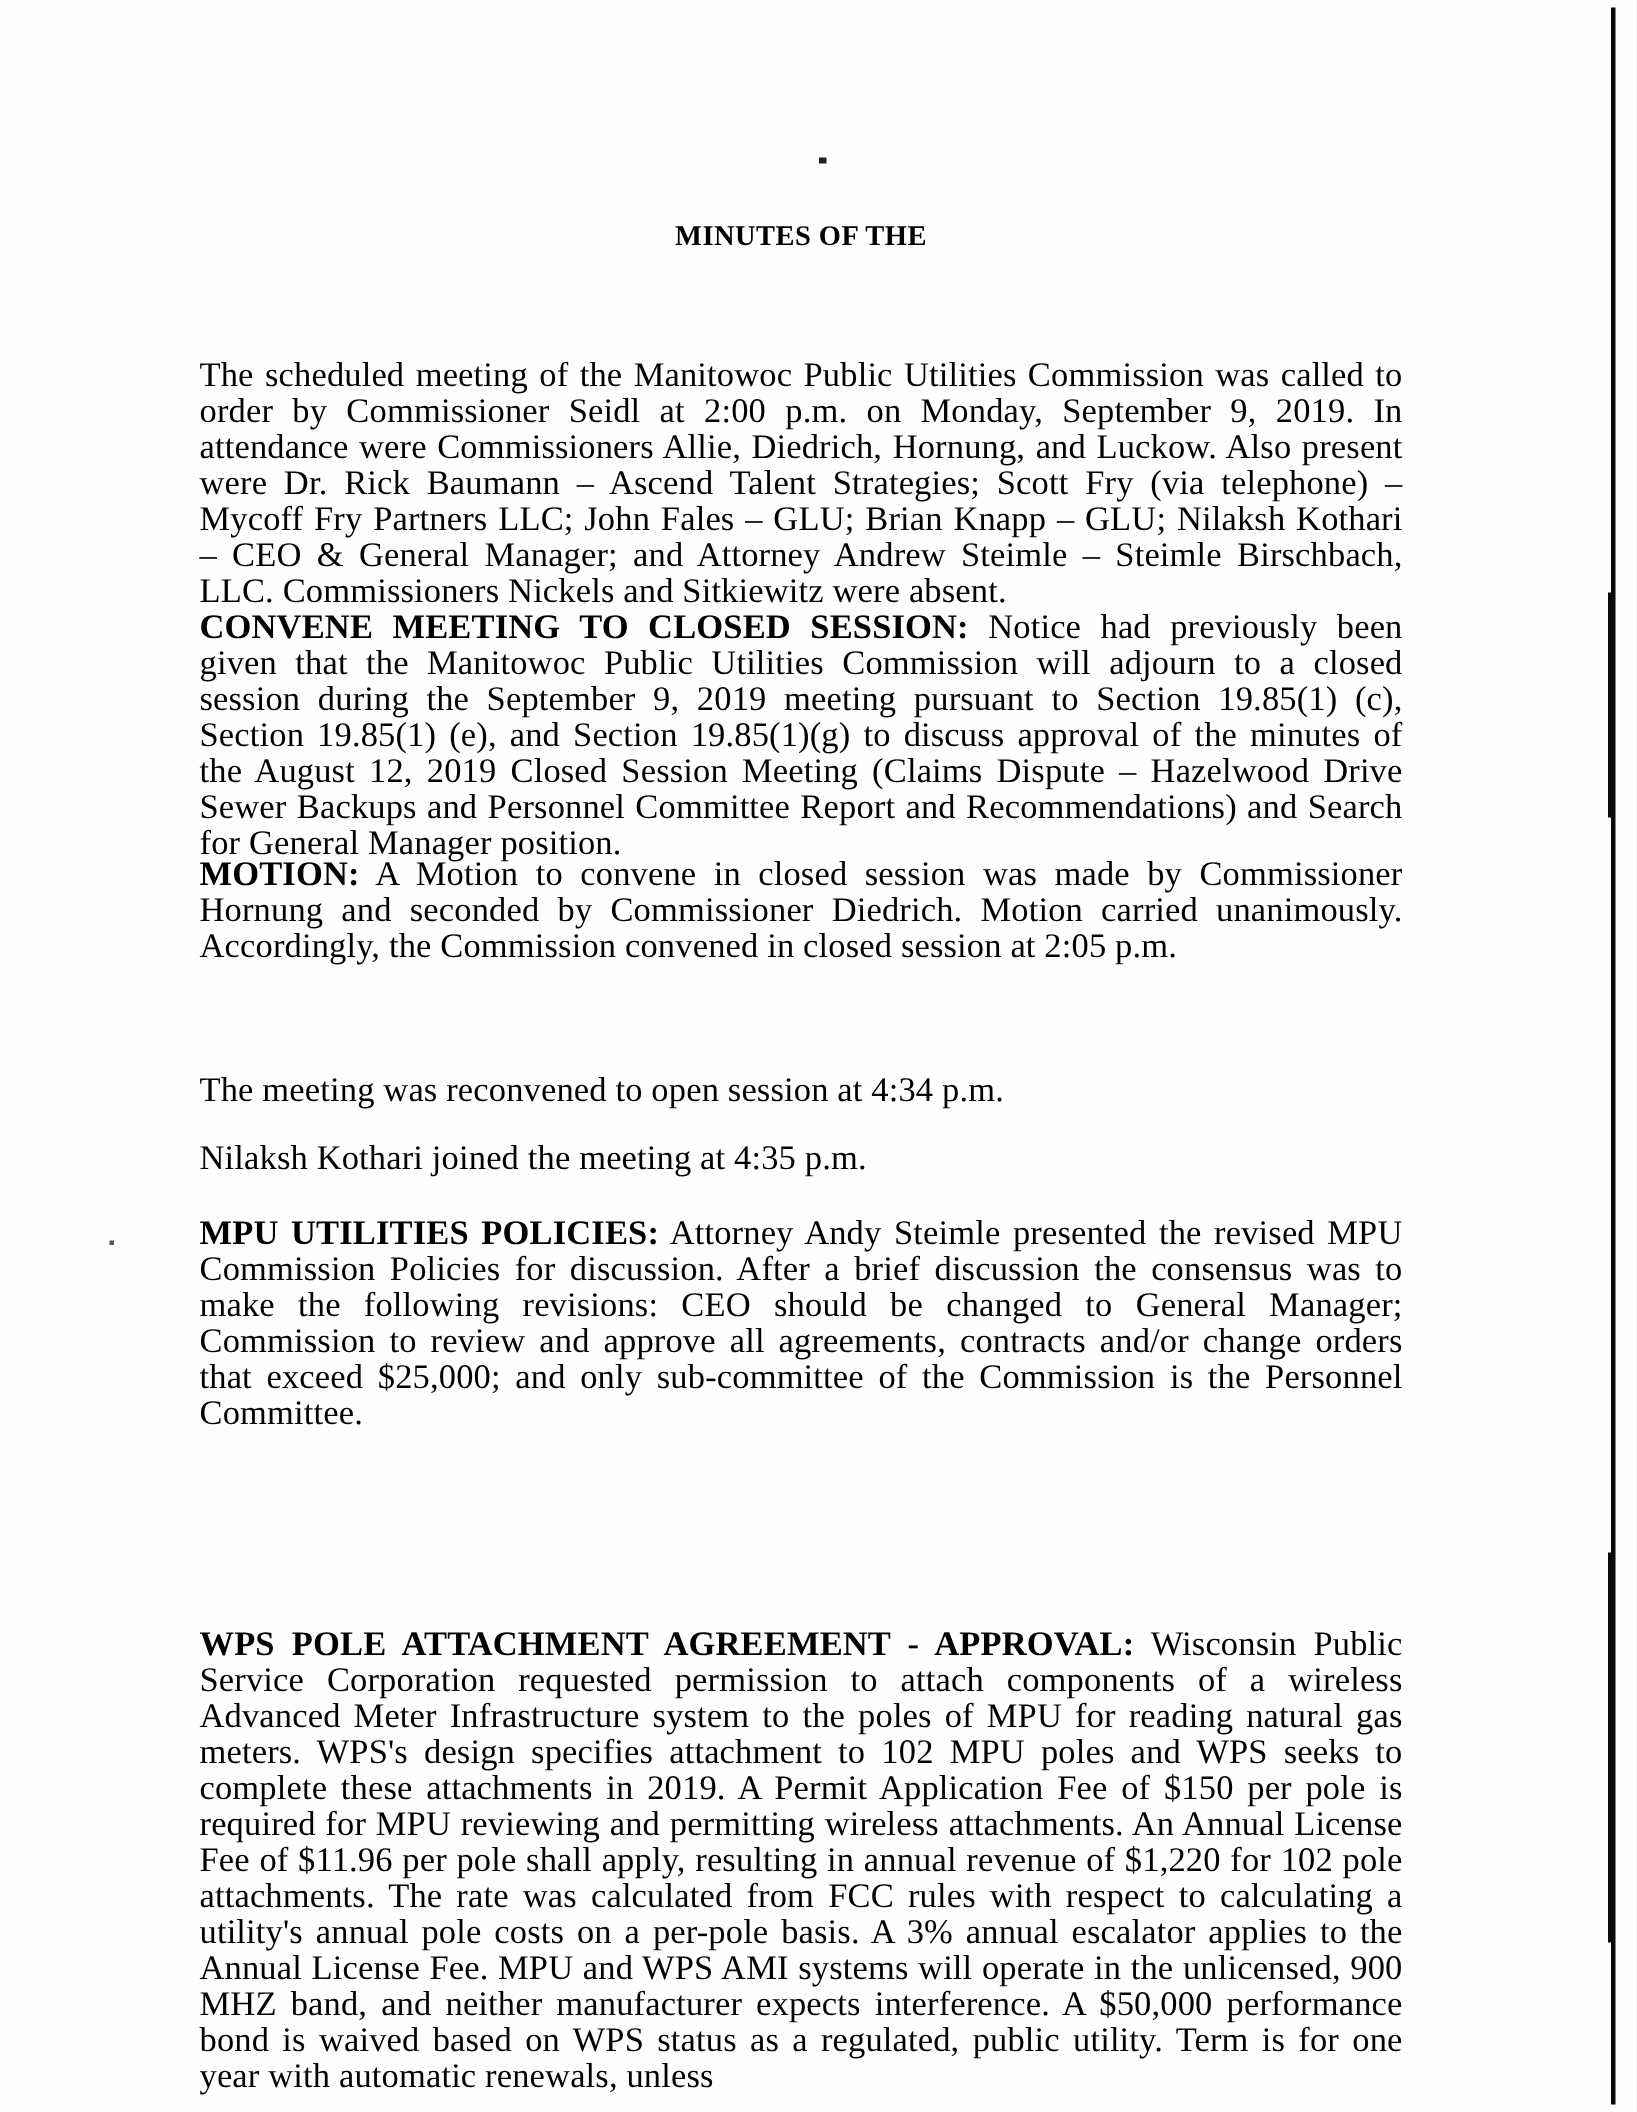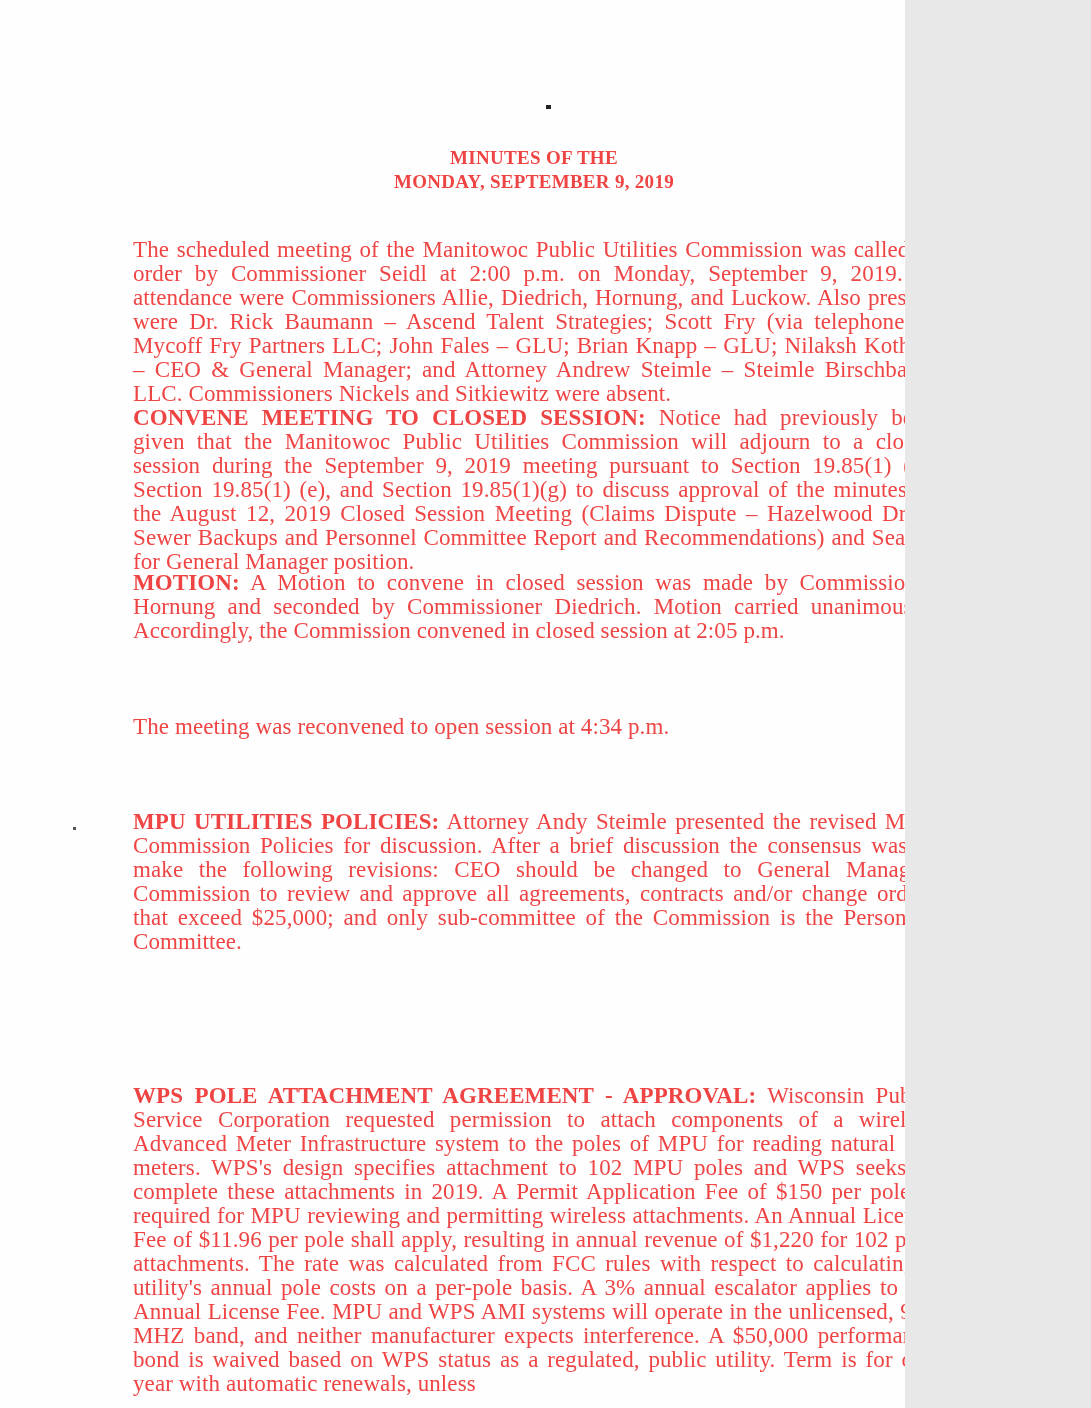--- a/index.html
+++ b/index.html
@@ -1,23 +1,23 @@
 <!DOCTYPE html>
 <html><head>
 <meta charset="utf-8">
 <style>
   html, body { margin: 0; padding: 0; background: #e8e8e8; }
   .page {
     position: relative;
-    width: 905px;
+    width: 1091px;
     height: 1408px;
     background: #fefefe;
     overflow: hidden;
     font-family: "Liberation Serif", serif;
-    color: #ef4444;
+    color: #000000;
   }
   .doc-title {
     position: absolute;
     left: 133px;
     width: 802px;
     top: 146px;
     text-align: center;
     font-weight: bold;
     font-size: 19px;
     line-height: 24px;
@@ -85,21 +85,20 @@
     background: #555;
   }
 </style>
 </head>
 <body>
 
 <div class="page">
 
   <div class="doc-title">
     <div>MINUTES OF THE</div>
-    <div>MONDAY, SEPTEMBER 9, 2019</div>
   </div>
 
   <div class="para p0">
     <span class="heading"></span>
     <span>The scheduled meeting of the Manitowoc Public Utilities Commission was called to order by Commissioner Seidl at 2:00 p.m. on Monday, September 9, 2019. In attendance were Commissioners Allie, Diedrich, Hornung, and Luckow. Also present were Dr. Rick Baumann – Ascend Talent Strategies; Scott Fry (via telephone) – Mycoff Fry Partners LLC; John Fales – GLU; Brian Knapp – GLU; Nilaksh Kothari – CEO &amp; General Manager; and Attorney Andrew Steimle – Steimle Birschbach, LLC. Commissioners Nickels and Sitkiewitz were absent.</span>
   </div>
 
   <div class="para p1">
     <span class="heading">CONVENE MEETING TO CLOSED SESSION:</span>
     <span>Notice had previously been given that the Manitowoc Public Utilities Commission will adjourn to a closed session during the September 9, 2019 meeting pursuant to Section 19.85(1) (c), Section 19.85(1) (e), and Section 19.85(1)(g) to discuss approval of the minutes of the August 12, 2019 Closed Session Meeting (Claims Dispute – Hazelwood Drive Sewer Backups and Personnel Committee Report and Recommendations) and Search for General Manager position.</span>
@@ -109,20 +108,24 @@
     <span class="heading">MOTION:</span>
     <span>A Motion to convene in closed session was made by Commissioner Hornung and seconded by Commissioner Diedrich. Motion carried unanimously. Accordingly, the Commission convened in closed session at 2:05 p.m.</span>
   </div>
 
 
   <div class="para p4">
     <span class="heading"></span>
     <span>The meeting was reconvened to open session at 4:34 p.m.</span>
   </div>
 
+  <div class="para p5">
+    <span class="heading"></span>
+    <span>Nilaksh Kothari joined the meeting at 4:35 p.m.</span>
+  </div>
 
   <div class="para p6">
     <span class="heading">MPU UTILITIES POLICIES:</span>
     <span>Attorney Andy Steimle presented the revised MPU Commission Policies for discussion. After a brief discussion the consensus was to make the following revisions: CEO should be changed to General Manager; Commission to review and approve all agreements, contracts and/or change orders that exceed $25,000; and only sub-committee of the Commission is the Personnel Committee.</span>
   </div>
 
 
   <div class="para p8">
     <span class="heading">WPS POLE ATTACHMENT AGREEMENT - APPROVAL:</span>
     <span>Wisconsin Public Service Corporation requested permission to attach components of a wireless Advanced Meter Infrastructure system to the poles of MPU for reading natural gas meters. WPS's design specifies attachment to 102 MPU poles and WPS seeks to complete these attachments in 2019. A Permit Application Fee of $150 per pole is required for MPU reviewing and permitting wireless attachments.  An Annual License Fee of $11.96 per pole shall apply, resulting in annual revenue of $1,220 for 102 pole attachments. The rate was calculated from FCC rules with respect to calculating a utility's annual pole costs on a per-pole basis. A 3% annual escalator applies to the Annual License Fee. MPU and WPS AMI systems will operate in the unlicensed, 900 MHZ band, and neither manufacturer expects interference. A $50,000 performance bond is waived based on WPS status as a regulated, public utility. Term is for one year with automatic renewals, unless</span>

